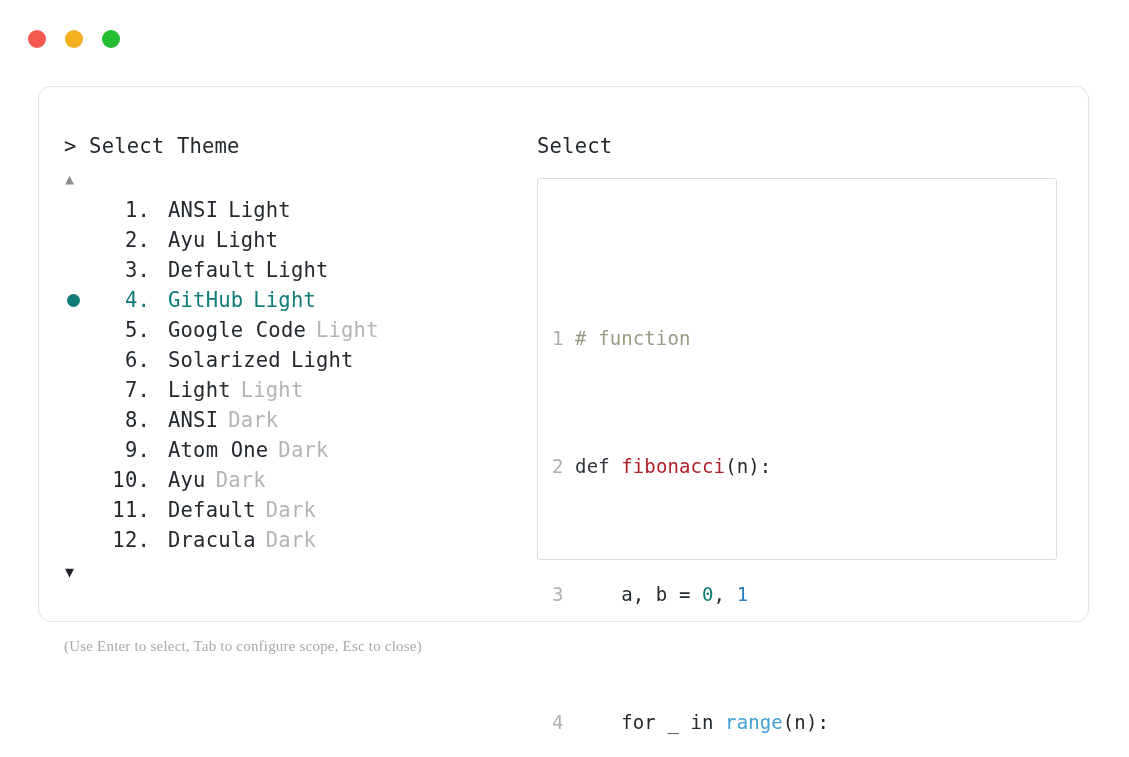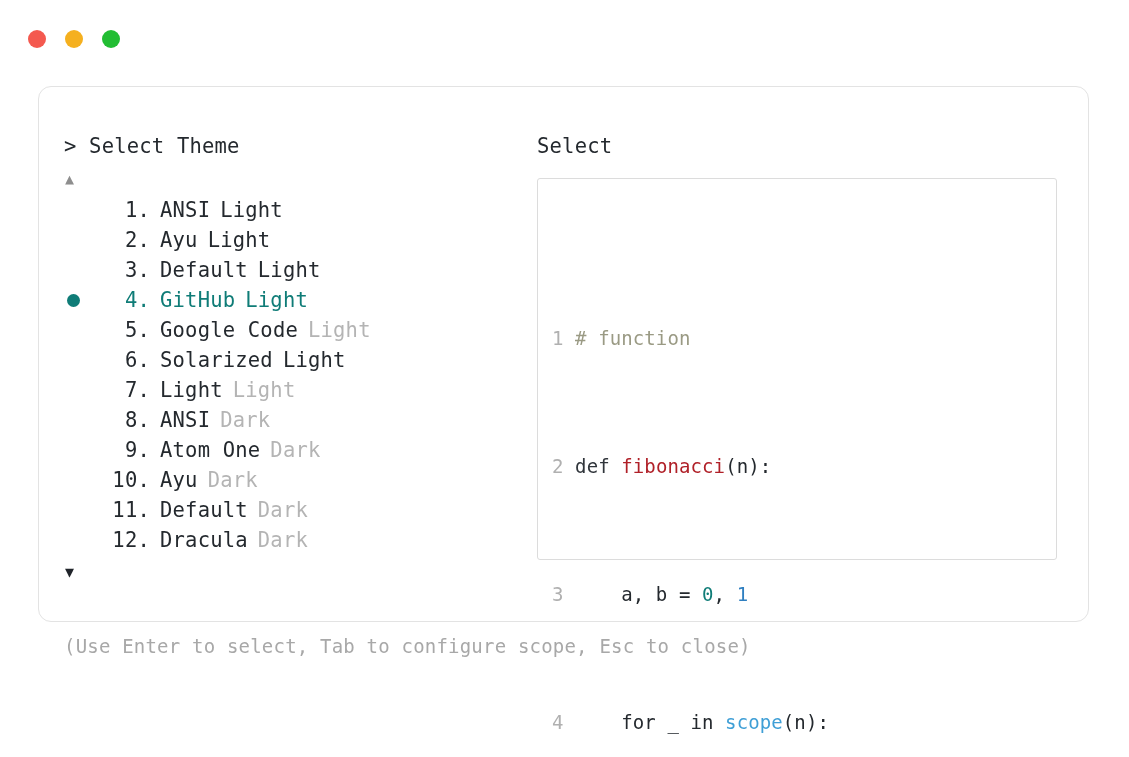--- a/index.html
+++ b/index.html
@@ -115,38 +115,39 @@
     background: #0f7c77;
     display: block;
     margin-left: 3px;
   }
   .row-index {
     width: 56px;
     flex: 0 0 56px;
     text-align: right;
     white-space: pre;
   }
-  .row-name { white-space: pre; margin-left: 10px; }
+  .row-name { white-space: pre; margin-left: 18px; }
   .row-variant { white-space: pre; margin-left: 10px; }
   .row-variant.muted { color: #b4b4b4; }
   .theme-row.selected,
   .theme-row.selected .row-index,
   .theme-row.selected .row-name,
   .theme-row.selected .row-variant { color: #0f7c77; }
 
   
   .footer-hint {
     position: absolute;
     left: 25px;
     top: 545px;
-    font-size: 19px;
+    font-size: 15px;
     line-height: 28px;
     color: #a8a8a8;
     letter-spacing: 0.2px;
     white-space: pre;
+    font-family: Liberation Serif, serif;
   }
 
   
   .preview-box {
     position: absolute;
     left: 498px;
     top: 91px;
     width: 520px;
     height: 382px;
     box-sizing: border-box;
@@ -296,21 +297,21 @@
 
     <div class="preview-box">
       <div class="code">
 
         <span class="code-line"><span class="ln">1</span> <span class="tok-comment"># function</span></span>
 
         <span class="code-line"><span class="ln">2</span> <span class="tok-kw">def</span> <span class="tok-fn">fibonacci</span><span class="tok-plain">(n):</span></span>
 
         <span class="code-line"><span class="ln">3</span> <span class="tok-plain">    a, b = </span><span class="tok-num">0</span><span class="tok-plain">, </span><span class="tok-num-blue">1</span></span>
 
-        <span class="code-line"><span class="ln">4</span> <span class="tok-plain">    for _ in </span><span class="tok-builtin">scope</span><span class="tok-plain">(n):</span></span>
+        <span class="code-line"><span class="ln">4</span> <span class="tok-plain">    for _ in </span><span class="tok-builtin">range</span><span class="tok-plain">(n):</span></span>
 
         
 
         
 
         
 
       </div>
     </div>
 

